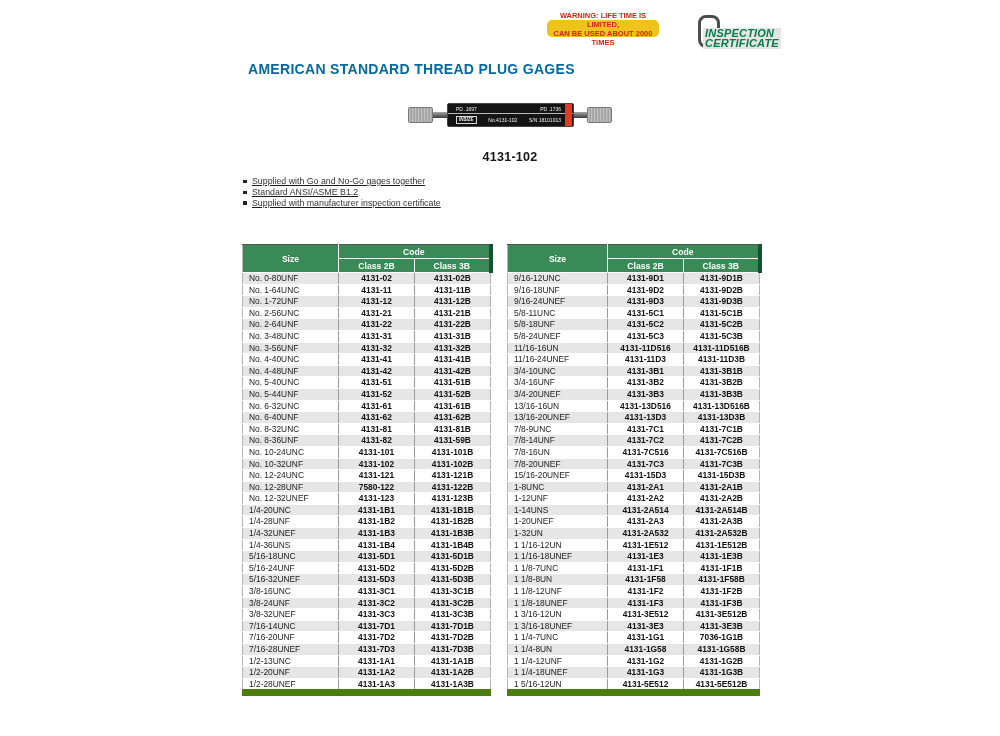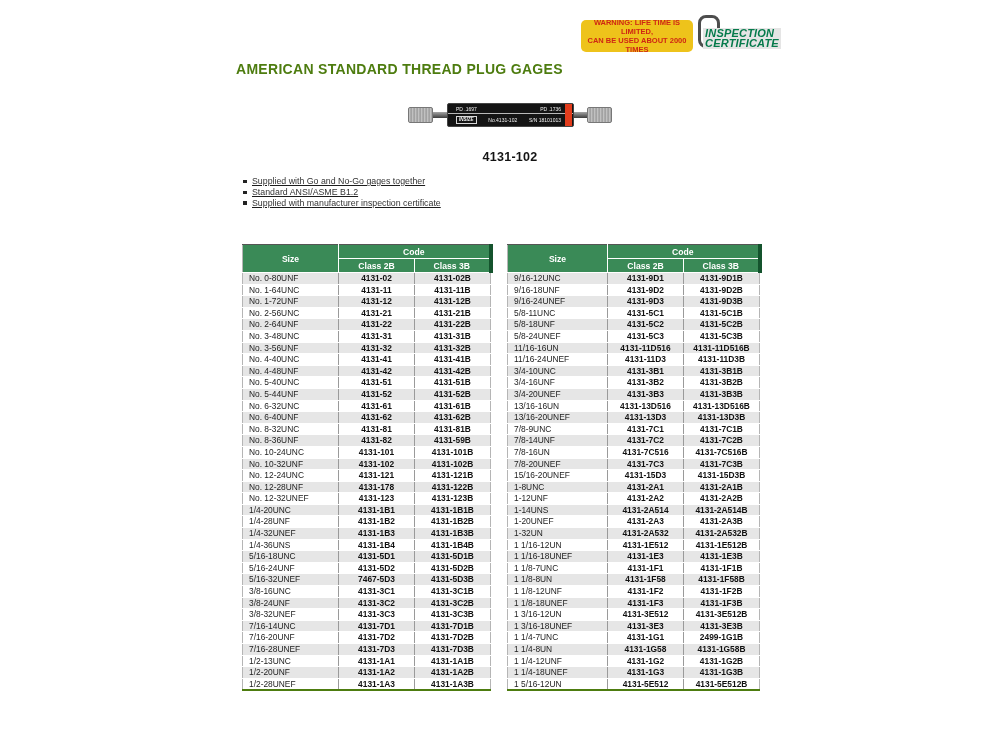--- a/index.html
+++ b/index.html
@@ -4,25 +4,25 @@
 <style>
   * { margin:0; padding:0; box-sizing:border-box; }
   html,body { background:#ffffff; }
   body {
     width:1000px; height:736px; position:relative; overflow:hidden;
     font-family:"Liberation Sans", sans-serif; color:#1c1c1c;
   }
 
   
   .page-title {
-    position:absolute; left:236px; top:21px;
-    font-size:14px; font-weight:bold; letter-spacing:.3px; color:#4d7c0f;margin-top:40px;
+    position:absolute; left:248px; top:21px;
+    font-size:14px; font-weight:bold; letter-spacing:.3px; color:#0369a1;margin-top:40px;
   }
   .warning-badge {
-    position:absolute; left:581px; top:20px; width:112px; height:32px;
+    position:absolute; left:547px; top:20px; width:112px; height:17px;
     background:#eec31b; border-radius:5px;
     display:flex; flex-direction:column; justify-content:center; align-items:center;
     color:#cf2714; font-weight:bold; font-size:7.5px; line-height:9px;
     text-align:center;
   }
   .cert-logo { position:absolute; left:696px; top:15px; width:74px; height:40px; }
   .cert-rect {
     position:absolute; left:2px; top:0; width:22px; height:33px;
     border:3px solid #4d4d4d; border-radius:8px;
   }
@@ -95,21 +95,21 @@
   .gage-table td.col-size {
     text-align:left; padding-left:6px; color:#222;
     border-left:1px solid #b5b5b5;
   }
   .gage-table td.col-code {
     text-align:center; font-weight:bold; color:#111;
     border-left:1px solid #9a9a9a; border-right:1px solid #9a9a9a;
   }
   .gage-table td.col-code:last-child { border-right:1px solid #b5b5b5; }
   .gage-table tbody tr:nth-child(odd) { background:#e6e6e6; }
-  .gage-table tbody tr:last-child td { border-bottom:2px solid #4d7c0f; }
+  .gage-table tbody tr:last-child td { border-bottom:7px solid #4d7c0f; }
 </style>
 </head>
 <body>
 
 <div class="page-title">AMERICAN STANDARD THREAD PLUG GAGES</div>
 
 <div class="warning-badge">
   <div>WARNING: LIFE TIME IS LIMITED,</div>
   <div>CAN BE USED ABOUT 2000 TIMES</div>
 </div>
@@ -250,21 +250,21 @@
         <td class="col-code">4131-102</td>
         <td class="col-code">4131-102B</td>
       </tr>
       <tr>
         <td class="col-size">No. 12-24UNC</td>
         <td class="col-code">4131-121</td>
         <td class="col-code">4131-121B</td>
       </tr>
       <tr>
         <td class="col-size">No. 12-28UNF</td>
-        <td class="col-code">4131-178</td>
+        <td class="col-code">7580-122</td>
         <td class="col-code">4131-122B</td>
       </tr>
       <tr>
         <td class="col-size">No. 12-32UNEF</td>
         <td class="col-code">4131-123</td>
         <td class="col-code">4131-123B</td>
       </tr>
       <tr>
         <td class="col-size">1/4-20UNC</td>
         <td class="col-code">4131-1B1</td>
@@ -290,21 +290,21 @@
         <td class="col-code">4131-5D1</td>
         <td class="col-code">4131-5D1B</td>
       </tr>
       <tr>
         <td class="col-size">5/16-24UNF</td>
         <td class="col-code">4131-5D2</td>
         <td class="col-code">4131-5D2B</td>
       </tr>
       <tr>
         <td class="col-size">5/16-32UNEF</td>
-        <td class="col-code">7467-5D3</td>
+        <td class="col-code">4131-5D3</td>
         <td class="col-code">4131-5D3B</td>
       </tr>
       <tr>
         <td class="col-size">3/8-16UNC</td>
         <td class="col-code">4131-3C1</td>
         <td class="col-code">4131-3C1B</td>
       </tr>
       <tr>
         <td class="col-size">3/8-24UNF</td>
         <td class="col-code">4131-3C2</td>
@@ -516,21 +516,21 @@
         <td class="col-code">4131-3E512B</td>
       </tr>
       <tr>
         <td class="col-size">1 3/16-18UNEF</td>
         <td class="col-code">4131-3E3</td>
         <td class="col-code">4131-3E3B</td>
       </tr>
       <tr>
         <td class="col-size">1 1/4-7UNC</td>
         <td class="col-code">4131-1G1</td>
-        <td class="col-code">2499-1G1B</td>
+        <td class="col-code">7036-1G1B</td>
       </tr>
       <tr>
         <td class="col-size">1 1/4-8UN</td>
         <td class="col-code">4131-1G58</td>
         <td class="col-code">4131-1G58B</td>
       </tr>
       <tr>
         <td class="col-size">1 1/4-12UNF</td>
         <td class="col-code">4131-1G2</td>
         <td class="col-code">4131-1G2B</td>

